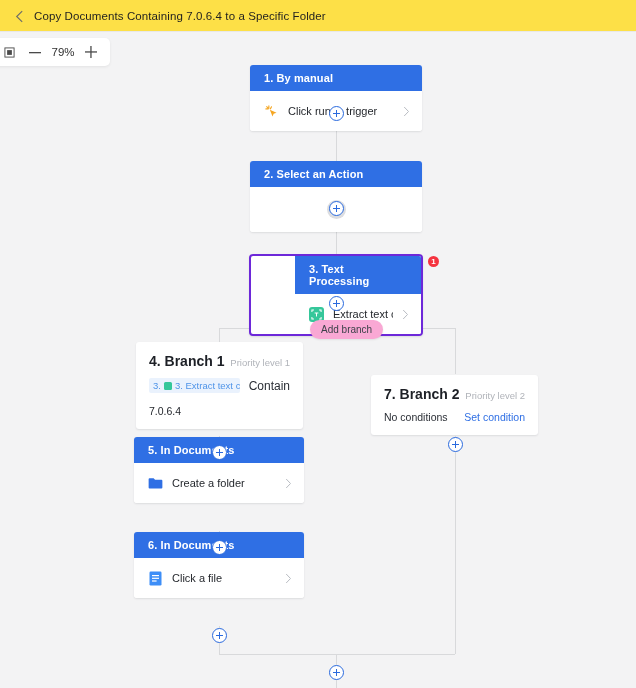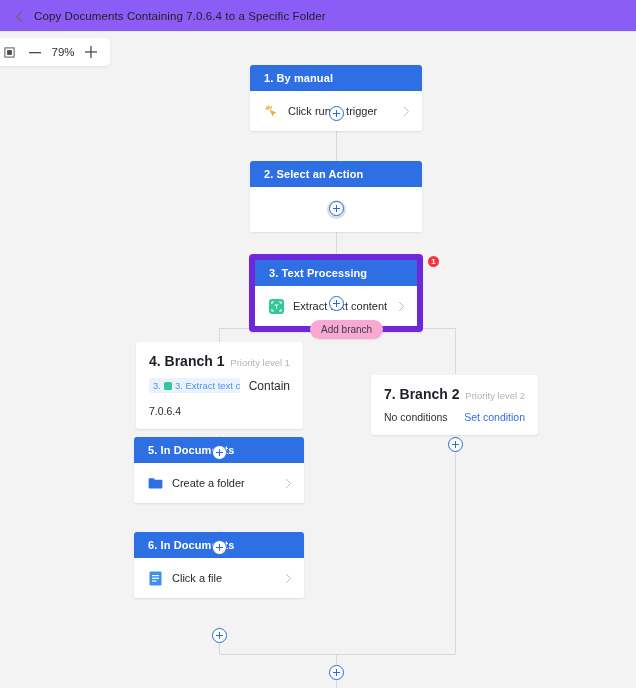--- a/index.html
+++ b/index.html
@@ -6,21 +6,21 @@
   html, body {
     width: 636px; height: 688px;
     font-family: "Liberation Sans", sans-serif;
     background: #f3f3f4;
     overflow: hidden;
   }
 
   
   .topbar {
     height: 32px;
-    background: #8b5cf6;
+    background: #fde047;
     display: flex;
     align-items: center;
     padding-left: 8px;
     position: relative;
     z-index: 40;
   }
   .back-btn {
     width: 22px; height: 22px;
     display: flex; align-items: center; justify-content: center;
     flex: 0 0 auto;
@@ -132,22 +132,23 @@
     font-size: 11px;
     color: #25282d;
     flex: 1;
     white-space: nowrap;
     overflow: hidden;
   }
   .chev-right { flex: 0 0 auto; color: #b9bcc2; }
 
   
   .node.selected {
-    border: 6px solid #6d28d9;
+    border: 2px solid #6d28d9;
     border-radius: 4px;
+    padding-left: 44px;
   }
   .node.selected .node-head { border-radius: 0; }
 
   .err-badge {
     position: absolute;
     width: 11px; height: 11px;
     border-radius: 50%;
     background: #f5333f;
     color: #fff;
     font-size: 8px;

